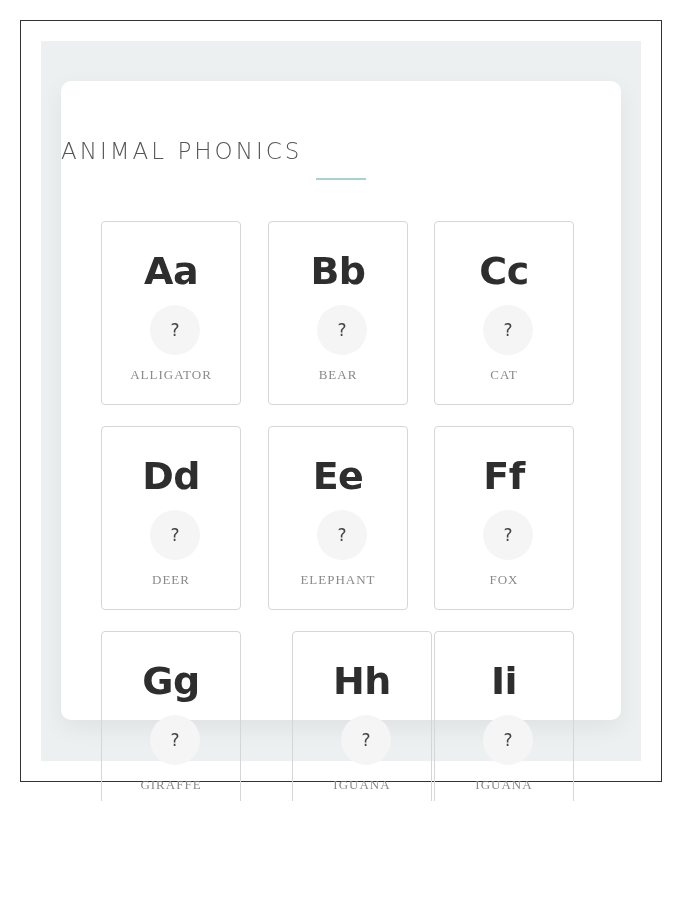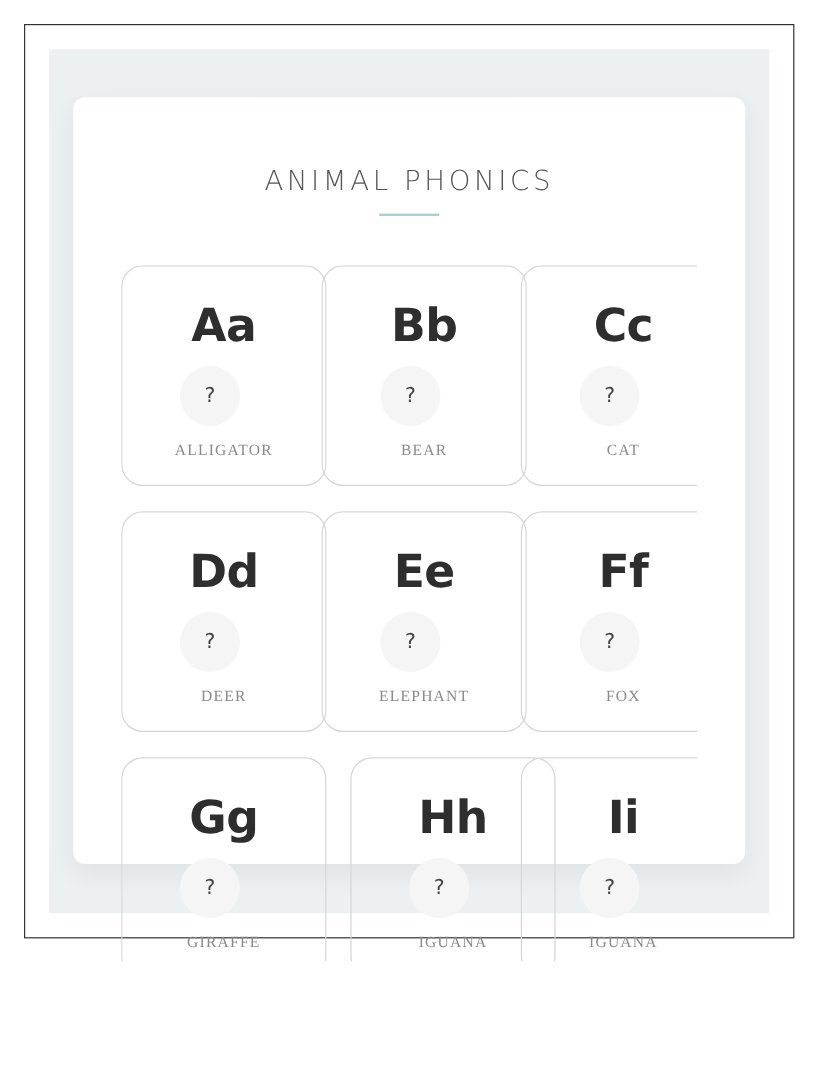--- a/index.html
+++ b/index.html
@@ -5,29 +5,29 @@
     html, body { margin: 0; padding: 0; background: #ffffff; }
     body { width: 700px; height: 900px; position: relative; overflow: hidden;
            font-family: "DejaVu Sans", "Liberation Sans", sans-serif; }
     .frame { position: absolute; left: 20px; top: 20px; width: 640px; height: 760px;
              border: 1px solid #333333; box-sizing: content-box; }
     .page-bg { position: absolute; left: 41px; top: 41px; width: 600px; height: 720px;
                background: #edf0f1; }
     .card { position: absolute; left: 61px; top: 81px; width: 560px; height: 639px;
             background: #ffffff; border-radius: 10px;
             box-shadow: 0 8px 24px rgba(0,0,0,0.06); }
-    .title { position: absolute; left: 61px; top: 138px; width: 560px; text-align: center;
+    .title { position: absolute; left: 61px; top: 138px; width: 560px; 
              font-family: "DejaVu Sans", sans-serif; font-weight: 200; font-size: 23px;
              letter-spacing: 3px; color: #555555; margin: 0; }
     .accent { position: absolute; left: 316px; top: 178px; width: 50px; height: 2px;
               background: #a8d3cd; }
     .grid { position: absolute; left: 101px; top: 221px; width: 480px; height: 580px;
             overflow: hidden; }
-    .tile { position: absolute; width: 171px; height: 184px; box-sizing: border-box;
-            border: 1px solid #d6d6d6; border-radius: 18px; background: transparent;
+    .tile { position: absolute; width: 140px; height: 184px; box-sizing: border-box;
+            border: 1px solid #d6d6d6; border-radius: 4px; background: transparent;
             text-align: center; cursor: pointer; }
     .tile .letter { position: absolute; left: 0; right: 0; top: 24px;
                     font-family: "DejaVu Sans", sans-serif; font-weight: bold;
                     font-size: 38px; color: #2e2e2e; line-height: 50px; letter-spacing: -0.5px; }
     .tile .circle { position: absolute; left: 48px; top: 83px; width: 50px; height: 50px;
                     border-radius: 50%; background: #f5f5f5; color: #444444;
                     font-size: 17px; line-height: 50px; text-align: center; }
     .tile .label { position: absolute; left: 0; right: 0; top: 145px;
                    font-family: Liberation Serif, serif; font-size: 13px;
                    letter-spacing: 1px; color: #8a8a8a; }

